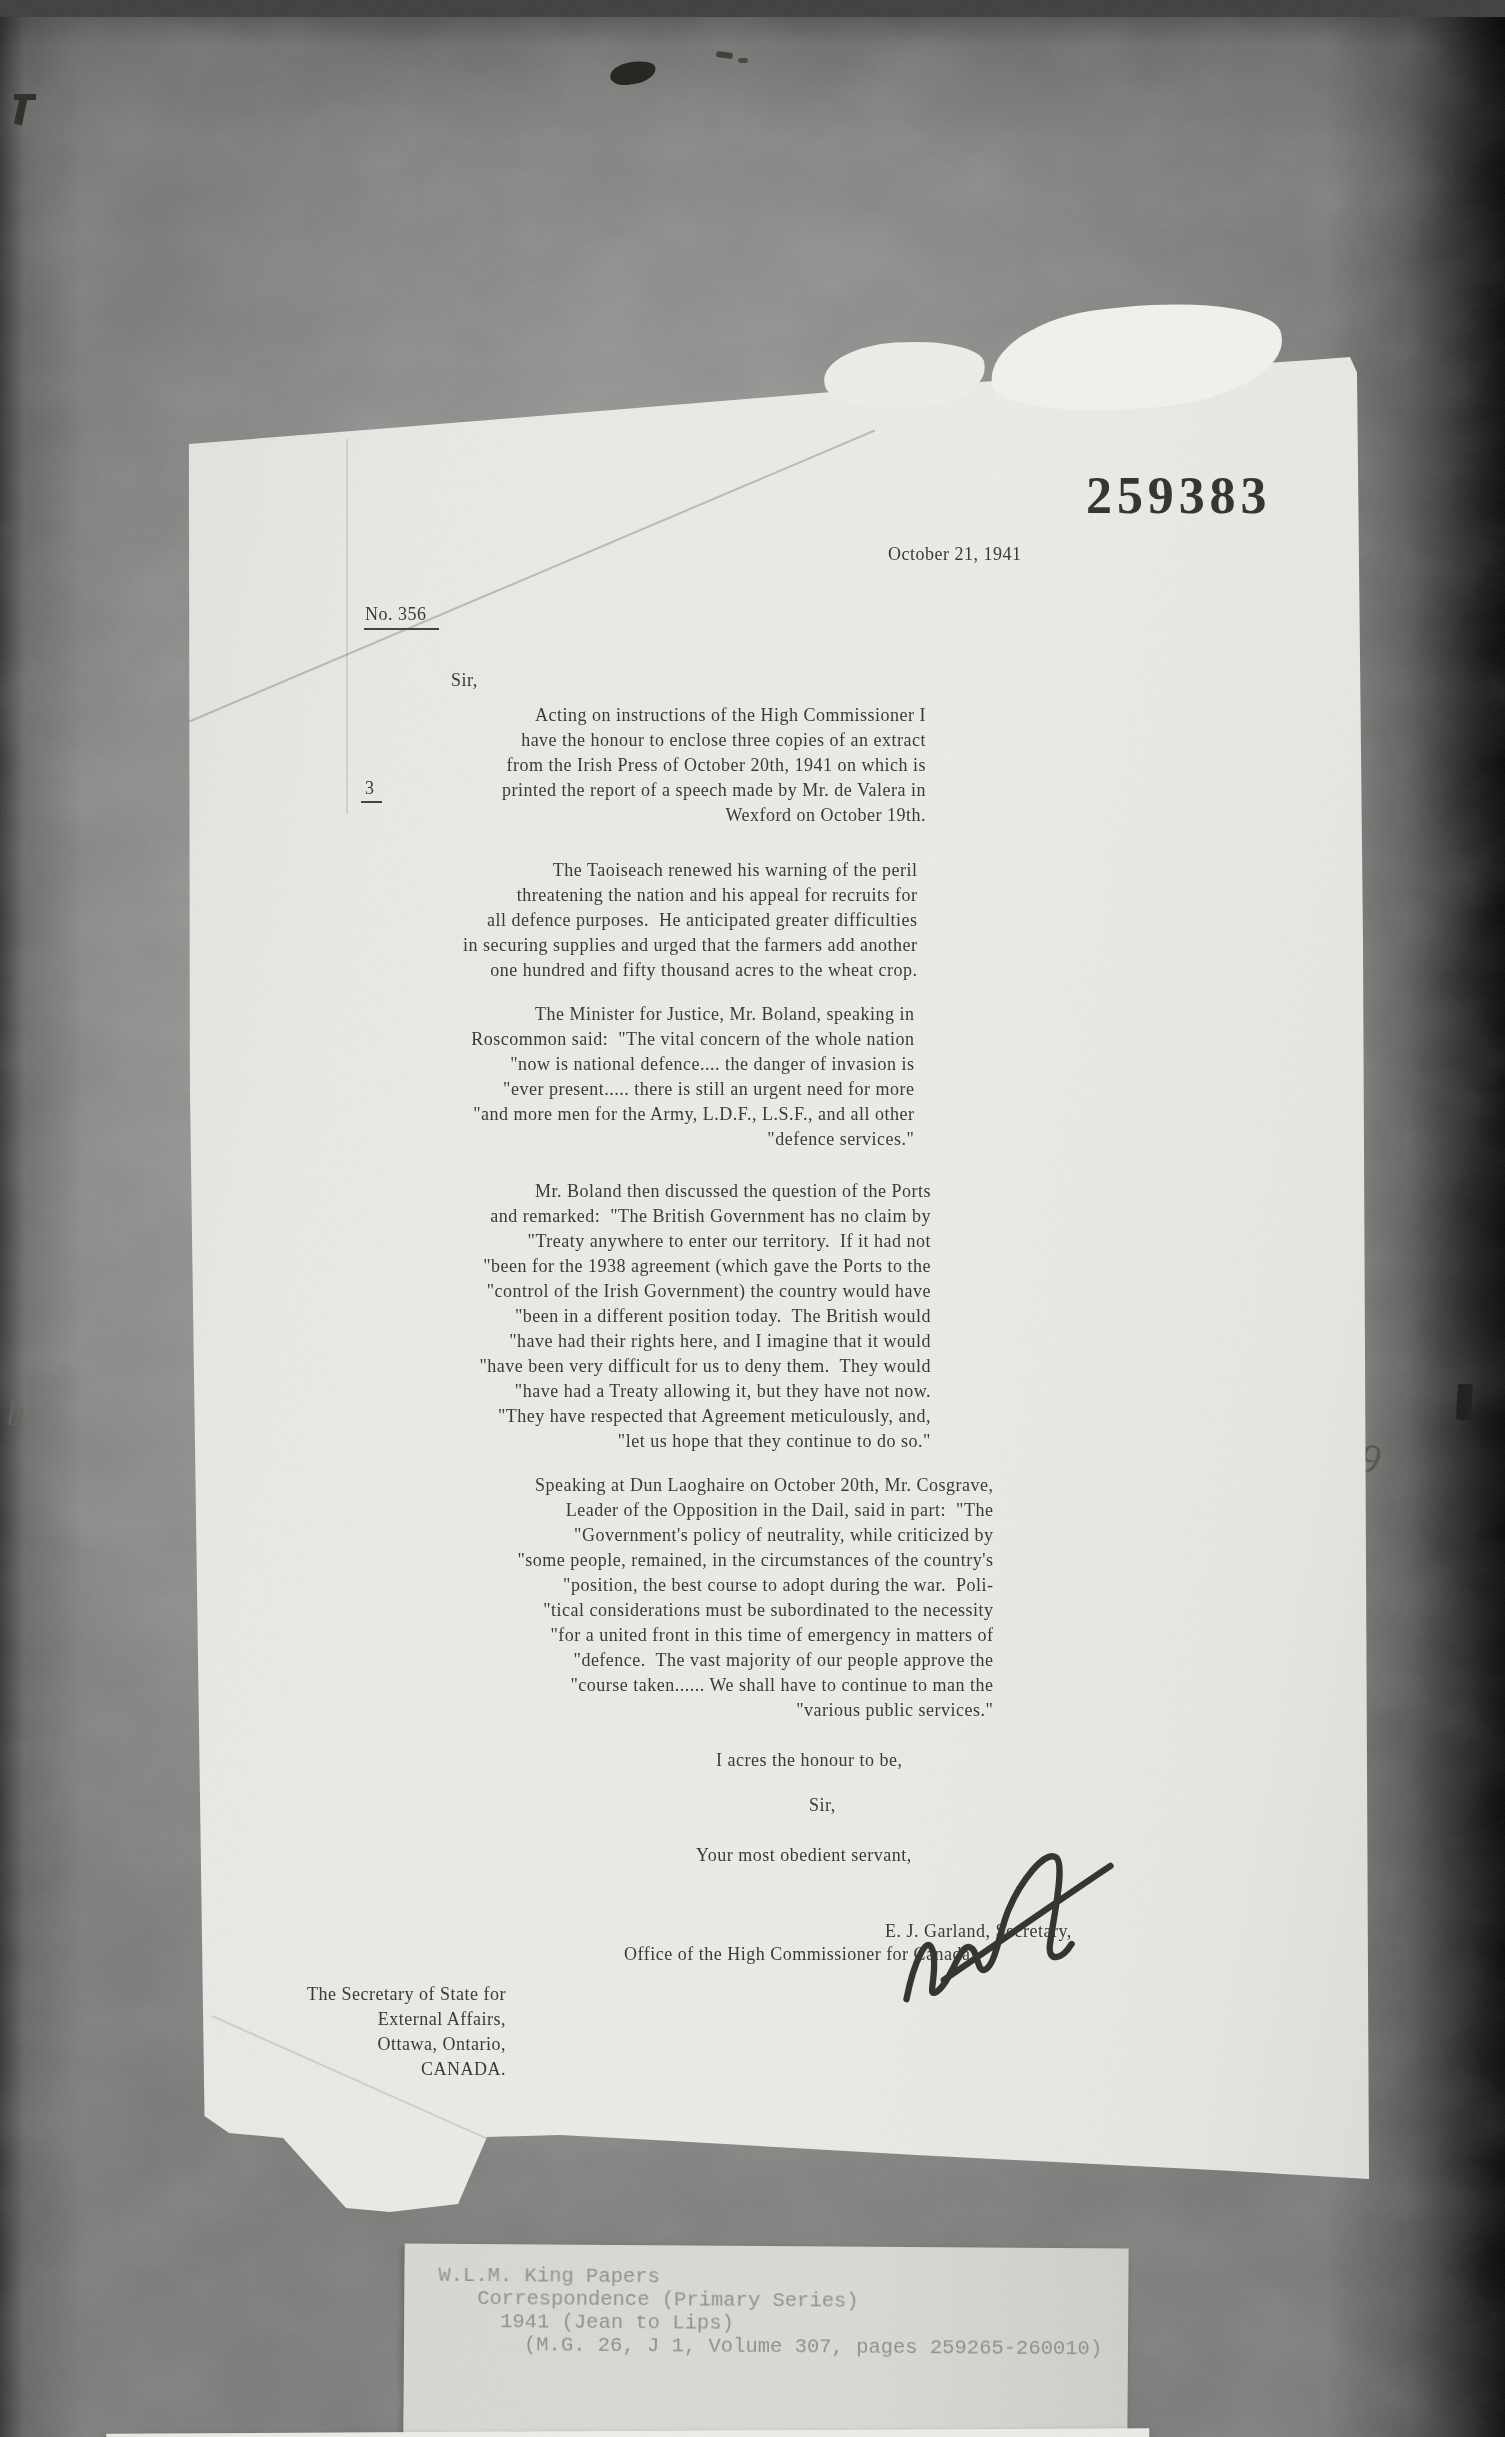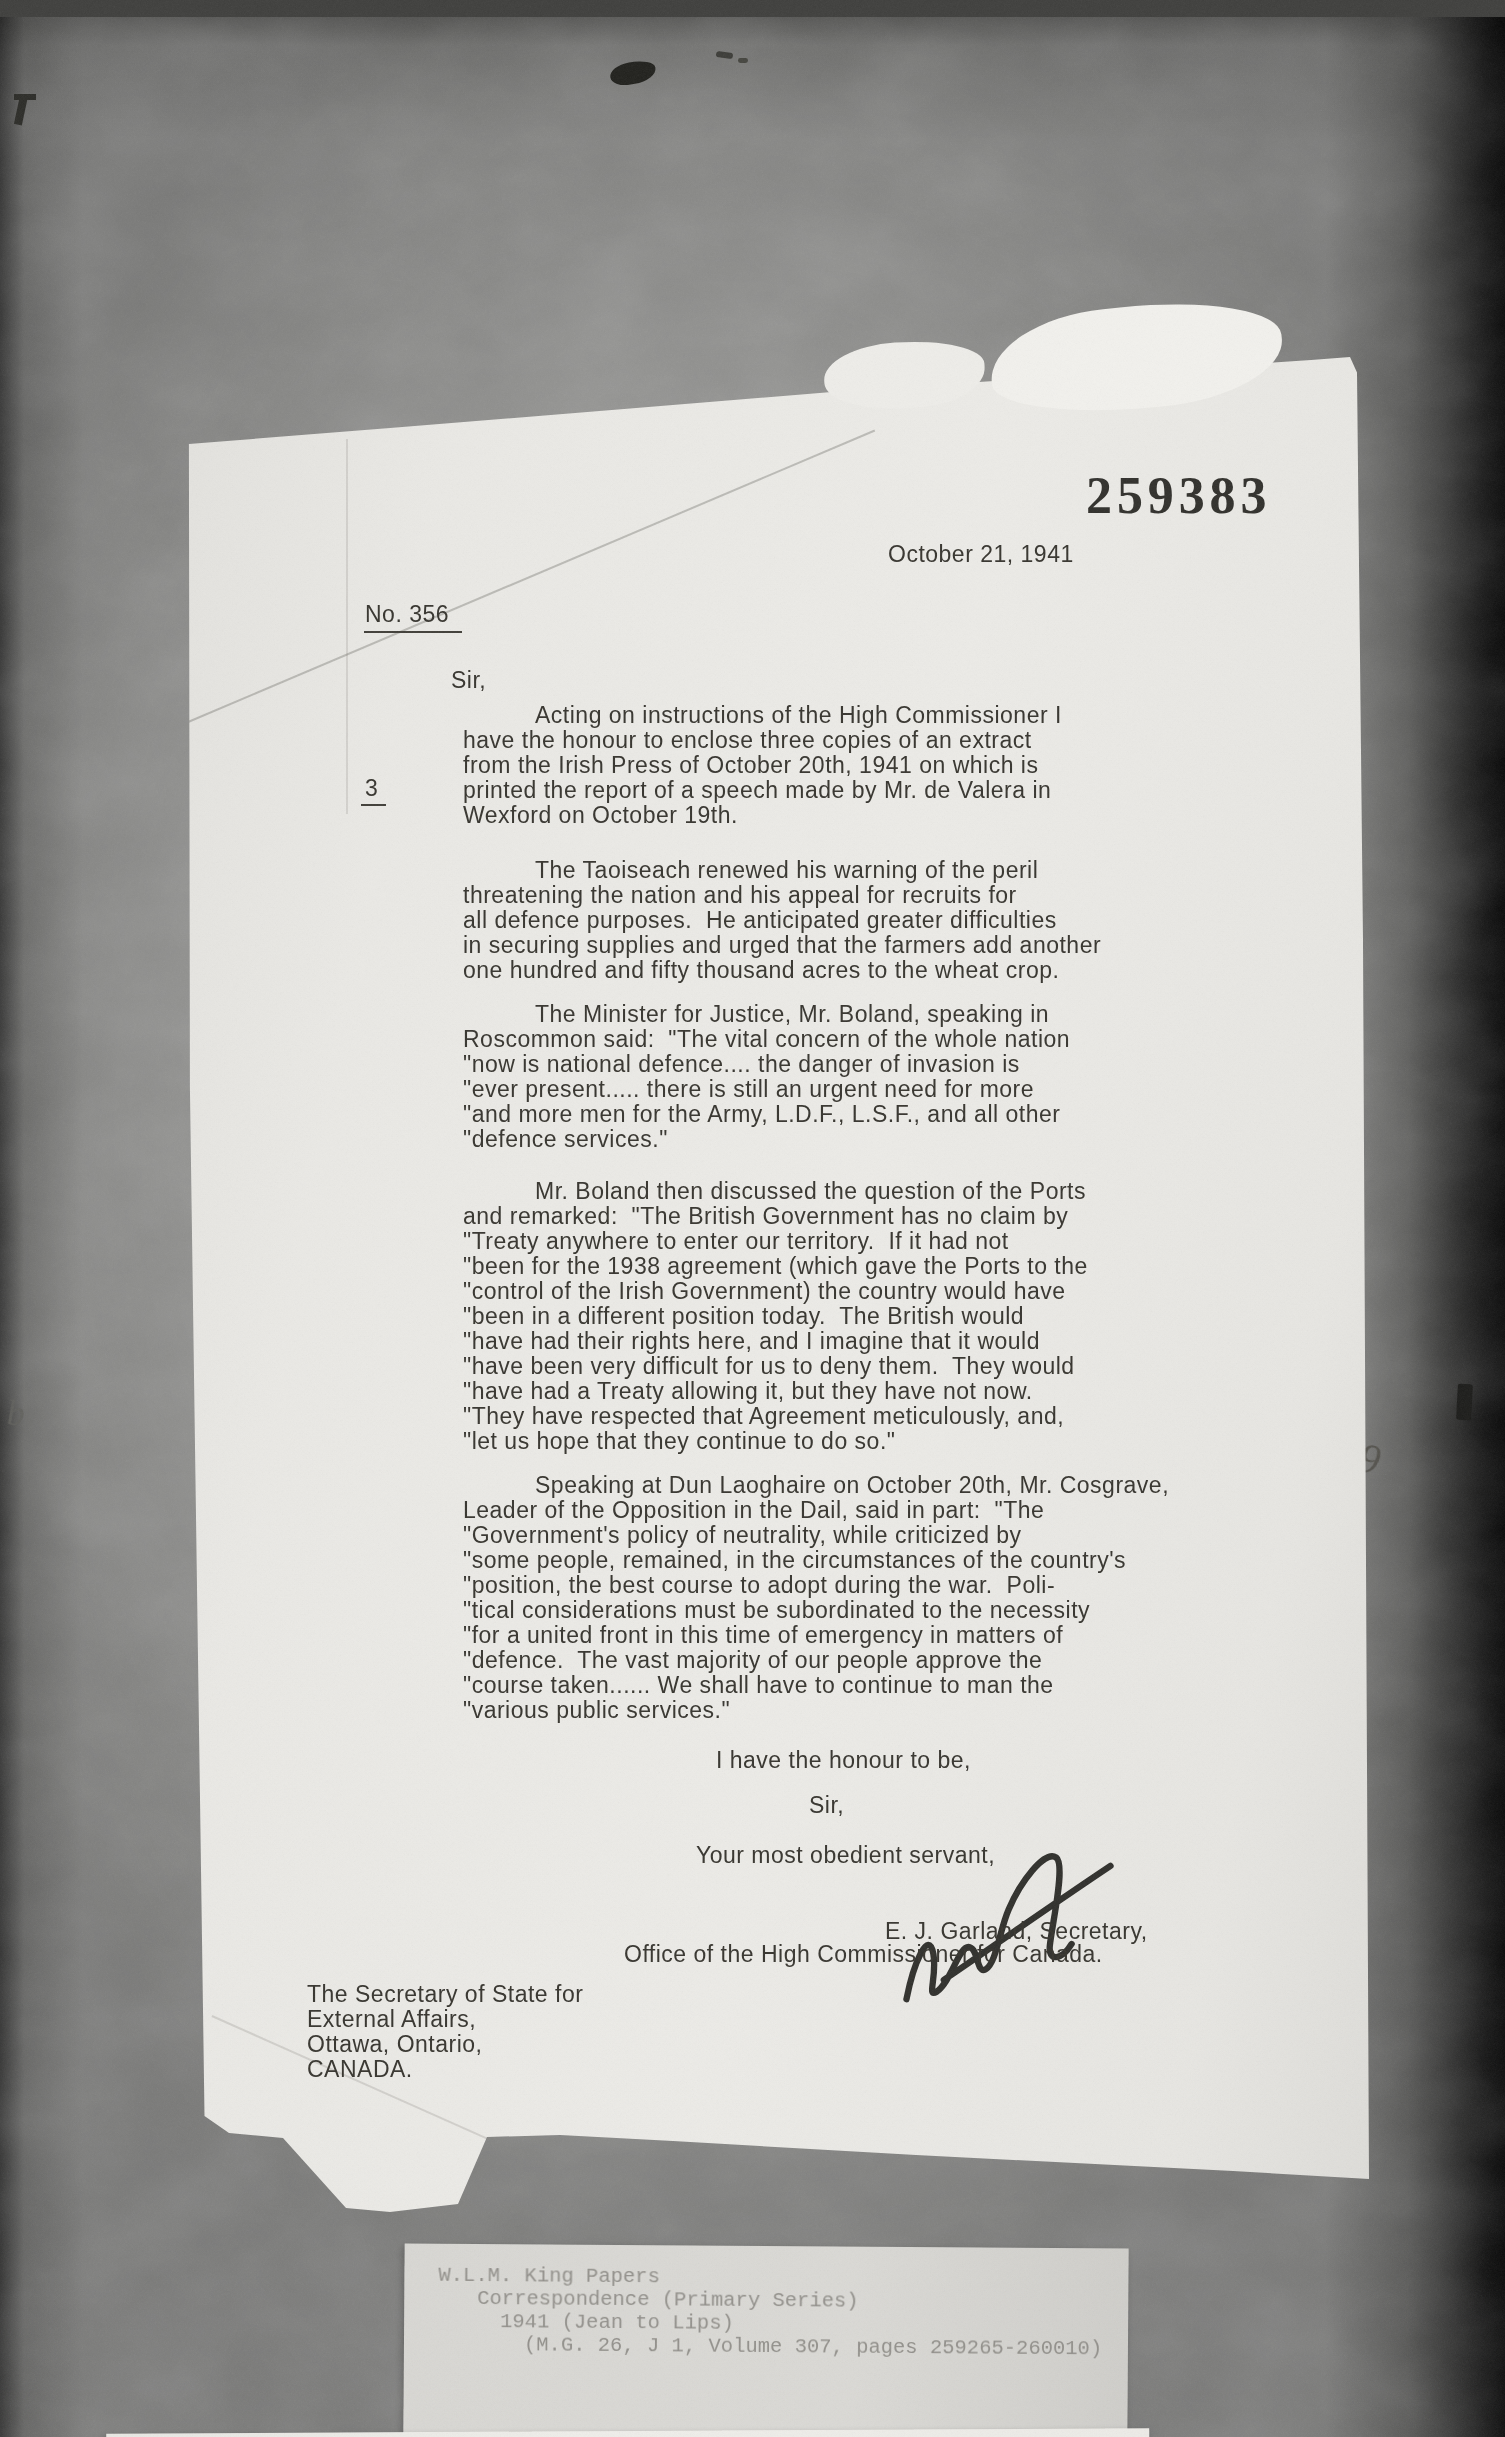--- a/index.html
+++ b/index.html
@@ -14,22 +14,22 @@
   svg.grain{z-index:40;}
   svg.mottle{z-index:1;}
   .top-band{position:absolute;left:0;top:0;width:1506px;height:16.6px;background:#3f3f3d;z-index:6;}
   
   .paper{position:absolute;left:185px;top:356px;width:1190px;height:1860px;z-index:8;
       background:linear-gradient(100deg,#e3e2de 0%,#eae9e5 18%,#ecebe7 55%,#e7e6e2 86%,#dddcd8 100%);
       filter:drop-shadow(-2.9px 4.9px 8.8px rgba(20,20,18,.45));
       clip-path:polygon(3.9px 88px,205px 72px,439px 53px,683px 33px,926px 17.6px,1126px 3.9px,1165px 1px,
         1172px 16.6px,1178px 585px,1184px 1823px,1048px 1815px,731px 1799px,488px 1785px,375px 1779px,
         302px 1781px,273px 1848px,205px 1856px,161px 1852px,98px 1782px,44px 1777px,19.5px 1760px,4.9px 731px);}
-  .typed{position:absolute;font-family:Liberation Sans, sans-serif;font-size:23px;
-      line-height:25px;color:#37352f;letter-spacing:0.5px;filter:blur(0.3px);white-space:pre;}
+  .typed{position:absolute;font-family:Liberation Serif, serif;font-size:18px;
+      line-height:25px;color:#37352f;letter-spacing:0.5px;filter:blur(0.3px);white-space:pre;text-align:right;}
   .tline{white-space:pre;}
   .para .tline:first-child{text-indent:72px;}
   .stamp-number{position:absolute;left:901px;top:110px;font-family:"Liberation Serif","DejaVu Serif",serif;
       font-weight:600;font-size:52px;letter-spacing:4.9px;color:#31302c;filter:blur(0.2px);}
   .refno{border-bottom:2.4px solid #413f39;padding:0 12.7px 3.9px 1px;margin-top:46px;}
   .margin-num{border-bottom:2.4px solid #413f39;padding:0 7.8px 2.9px 3.9px;}
   .crease{position:absolute;background:rgba(88,86,80,.32);height:1.5px;transform-origin:left center;}
   .crease.c1{left:2.9px;top:365px;width:746px;transform:rotate(-23deg);}
   .crease.c2{left:27px;top:1659px;width:302px;transform:rotate(24deg);opacity:.55;}
   .vstreak{position:absolute;left:161px;top:83px;width:2.4px;height:375px;background:rgba(110,108,102,.18);}
@@ -106,21 +106,21 @@
     <div class="typed" style="left:179px;top:246px;"><span class="refno">No. 356</span></div>
     <div class="typed" style="left:266px;top:312px;">Sir,</div>
     <div class="typed" style="left:176px;top:420px;"><span class="margin-num">3</span></div>
 
     <div class="typed para" style="left:278px;top:347px;"><div class="tline">Acting on instructions of the High Commissioner I</div><div class="tline">have the honour to enclose three copies of an extract</div><div class="tline">from the Irish Press of October 20th, 1941 on which is</div><div class="tline">printed the report of a speech made by Mr. de Valera in</div><div class="tline">Wexford on October 19th.</div></div>
     <div class="typed para" style="left:278px;top:502px;"><div class="tline">The Taoiseach renewed his warning of the peril</div><div class="tline">threatening the nation and his appeal for recruits for</div><div class="tline">all defence purposes.  He anticipated greater difficulties</div><div class="tline">in securing supplies and urged that the farmers add another</div><div class="tline">one hundred and fifty thousand acres to the wheat crop.</div></div>
     <div class="typed para" style="left:278px;top:646px;"><div class="tline">The Minister for Justice, Mr. Boland, speaking in</div><div class="tline">Roscommon said:  "The vital concern of the whole nation</div><div class="tline">"now is national defence.... the danger of invasion is</div><div class="tline">"ever present..... there is still an urgent need for more</div><div class="tline">"and more men for the Army, L.D.F., L.S.F., and all other</div><div class="tline">"defence services."</div></div>
     <div class="typed para" style="left:278px;top:823px;"><div class="tline">Mr. Boland then discussed the question of the Ports</div><div class="tline">and remarked:  "The British Government has no claim by</div><div class="tline">"Treaty anywhere to enter our territory.  If it had not</div><div class="tline">"been for the 1938 agreement (which gave the Ports to the</div><div class="tline">"control of the Irish Government) the country would have</div><div class="tline">"been in a different position today.  The British would</div><div class="tline">"have had their rights here, and I imagine that it would</div><div class="tline">"have been very difficult for us to deny them.  They would</div><div class="tline">"have had a Treaty allowing it, but they have not now.</div><div class="tline">"They have respected that Agreement meticulously, and,</div><div class="tline">"let us hope that they continue to do so."</div></div>
     <div class="typed para" style="left:278px;top:1117px;"><div class="tline">Speaking at Dun Laoghaire on October 20th, Mr. Cosgrave,</div><div class="tline">Leader of the Opposition in the Dail, said in part:  "The</div><div class="tline">"Government's policy of neutrality, while criticized by</div><div class="tline">"some people, remained, in the circumstances of the country's</div><div class="tline">"position, the best course to adopt during the war.  Poli-</div><div class="tline">"tical considerations must be subordinated to the necessity</div><div class="tline">"for a united front in this time of emergency in matters of</div><div class="tline">"defence.  The vast majority of our people approve the</div><div class="tline">"course taken...... We shall have to continue to man the</div><div class="tline">"various public services."</div></div>
 
-    <div class="typed" style="left:531px;top:1392px;">I have the honour to be,</div>
+    <div class="typed" style="left:531px;top:1392px;">I acres the honour to be,</div>
     <div class="typed" style="left:624px;top:1437px;">Sir,</div>
     <div class="typed" style="left:511px;top:1487px;">Your most obedient servant,</div>
 
     <svg class="signature-svg" width="293" height="161" viewBox="0 0 300 165">
       <path d="M22,138 C38,104 62,72 60,100 C58,124 42,142 54,138 C72,131 88,96 98,102
                C106,107 98,130 108,128 C120,125 132,92 146,74 C164,50 196,24 206,34
                C214,44 186,98 178,120 C172,136 186,138 200,124
                M64,128 C108,112 180,84 258,56" fill="none" stroke="#20201c" stroke-width="6.5" stroke-linecap="round" opacity="0.92"></path>
     </svg>
 

